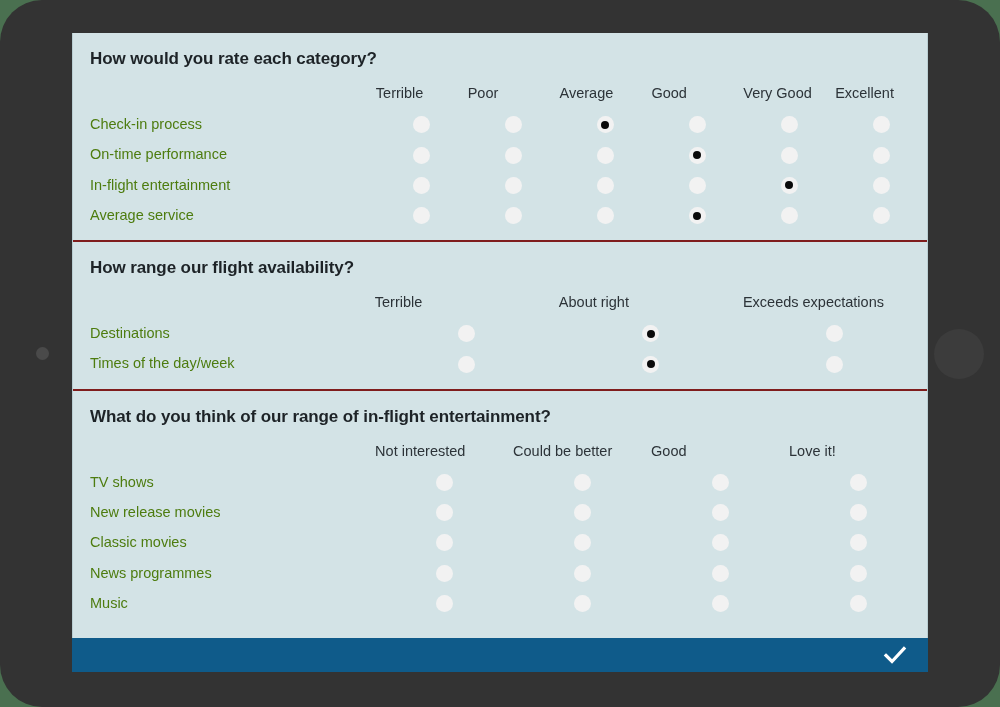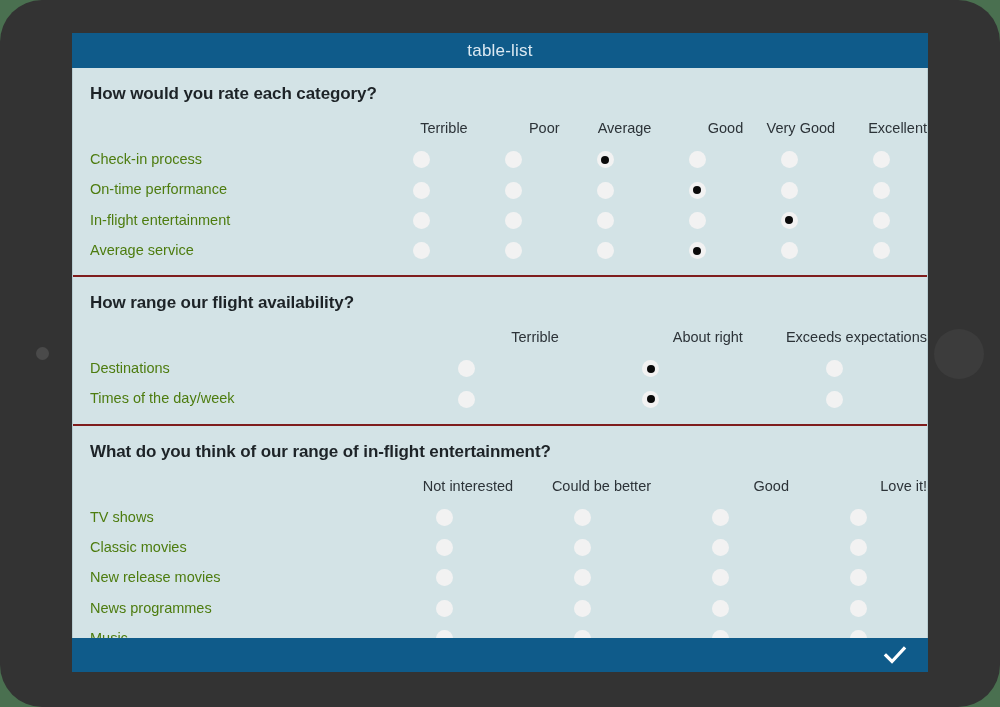--- a/index.html
+++ b/index.html
@@ -112,21 +112,21 @@
   }
 
   .matrix-table th.row-label-head {
     width: 300px;
   }
 
   .matrix-table th.col-head {
     font-size: 14.5px;
     font-weight: normal;
     color: #2c3338;
-    text-align: right;
+    text-align: left;
     padding: 10px 0 8px 0;
     white-space: nowrap;
   }
 
   .matrix-table td.row-label {
     font-size: 14.5px;
     color: #4d7c0f;
     padding: 6px 0 6px 17px;
     white-space: nowrap;
   }
@@ -164,23 +164,20 @@
 </head>
 <body>
 
 <div class="device-frame">
 
   <div class="camera-dot"></div>
   <div class="home-button"></div>
 
   <div class="app-window">
 
-    <div class="title-bar">
-      <span class="title-text">table-list</span>
-    </div>
 
     <div class="content-area">
       <div id="questions-container">
           <div class="question-section q-cat">
             <div class="question-heading">How would you rate each category?</div>
             <table class="matrix-table">
               <thead>
                 <tr>
                   <th class="row-label-head"></th>
                   <th class="col-head col-slot">Terrible</th>
@@ -272,28 +269,28 @@
               </thead>
               <tbody>
                 <tr>
                   <td class="row-label">TV shows</td>
                   <td class="radio-cell col-slot"><span class="radio"></span></td>
                   <td class="radio-cell col-slot"><span class="radio"></span></td>
                   <td class="radio-cell col-slot"><span class="radio"></span></td>
                   <td class="radio-cell col-slot"><span class="radio"></span></td>
                 </tr>
                 <tr>
+                  <td class="row-label">New release movies</td>
+                  <td class="radio-cell col-slot"><span class="radio"></span></td>
+                  <td class="radio-cell col-slot"><span class="radio"></span></td>
+                  <td class="radio-cell col-slot"><span class="radio"></span></td>
+                  <td class="radio-cell col-slot"><span class="radio"></span></td>
+                </tr>
+                <tr>
                   <td class="row-label">Classic movies</td>
-                  <td class="radio-cell col-slot"><span class="radio"></span></td>
-                  <td class="radio-cell col-slot"><span class="radio"></span></td>
-                  <td class="radio-cell col-slot"><span class="radio"></span></td>
-                  <td class="radio-cell col-slot"><span class="radio"></span></td>
-                </tr>
-                <tr>
-                  <td class="row-label">New release movies</td>
                   <td class="radio-cell col-slot"><span class="radio"></span></td>
                   <td class="radio-cell col-slot"><span class="radio"></span></td>
                   <td class="radio-cell col-slot"><span class="radio"></span></td>
                   <td class="radio-cell col-slot"><span class="radio"></span></td>
                 </tr>
                 <tr>
                   <td class="row-label">News programmes</td>
                   <td class="radio-cell col-slot"><span class="radio"></span></td>
                   <td class="radio-cell col-slot"><span class="radio"></span></td>
                   <td class="radio-cell col-slot"><span class="radio"></span></td>

